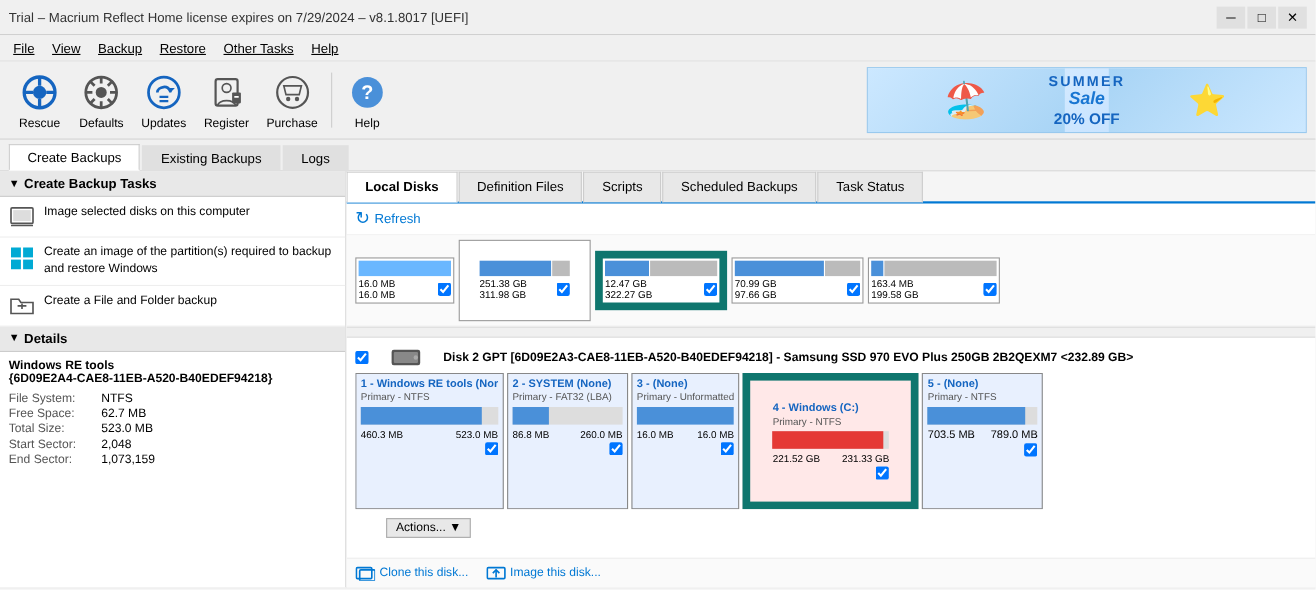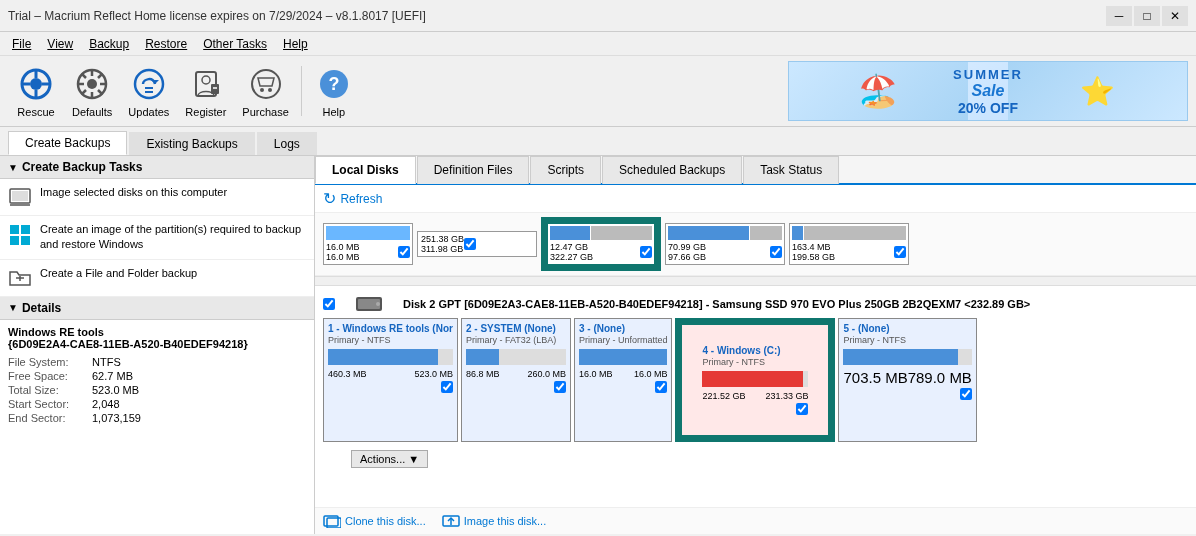--- a/index.html
+++ b/index.html
@@ -289,21 +289,21 @@
         </div>
         <div style="display:flex; justify-content:space-between; align-items:center;">
           <div style="font-size:9px;">
               <div>16.0 MB</div>
               <div>16.0 MB</div>
             </div>
           <input type="checkbox" checked="" style="width: 12px; height: 12px;">
         </div>
       </div>
 
-      <div style="display:flex; flex-direction:row; border:1px solid #999; padding:2px; min-width:120px; background:white;">
+      <div style="display:flex; flex-direction:column; border:1px solid #999; padding:18px; min-width:120px; background:white;">
         <div style="display:flex; gap:1px; margin-bottom:2px; height:14px;">
           <div style="width:80%; background:#4a90d9;"></div>
           <div style="width:20%; background:#bbb;"></div>
         </div>
         <div style="display:flex; justify-content:space-between; align-items:center;">
           <div style="font-size:9px;">
               <div>251.38 GB</div>
               <div>311.98 GB</div>
             </div>
           <input type="checkbox" checked="" style="width: 12px; height: 12px;">
@@ -428,21 +428,21 @@
             <input type="checkbox" checked="" style="width: 12px; height: 12px;">
           </div>
         </div>
 
         <div style="border:1px solid #888; background:#e8f0fe; flex-shrink:0; padding:4px; min-width:110px; position:relative;">
           <div style="font-size:10px; font-weight:bold; white-space:nowrap; overflow:hidden; text-overflow:ellipsis; color:#1565c0; margin-bottom:1px;">5 - <span>(None)</span></div>
           <div style="font-size:9px; color:#555; margin-bottom:4px;">Primary - NTFS</div>
           <div style="height:16px; background:#ddd; margin-bottom:4px;">
             <div style="height:100%; width:89%; background:#4a90d9;"></div>
           </div>
-          <div style="display:flex; justify-content:space-between; font-size:15px;">
+          <div style="display:flex; justify-content:space-between; font-size:10px;">
             <span>703.5 MB</span>
             <span>789.0 MB</span>
           </div>
           <div style="display:flex; justify-content:flex-end; margin-top:2px;">
             <input type="checkbox" checked="" style="width: 12px; height: 12px;">
           </div>
         </div>
 
       </div>
 

